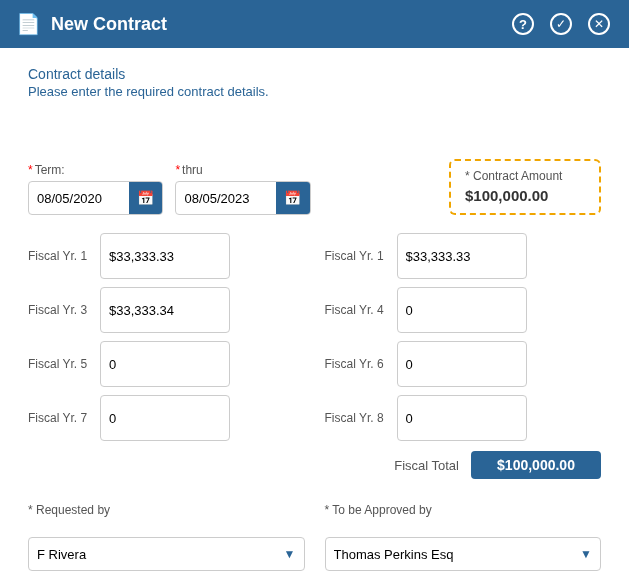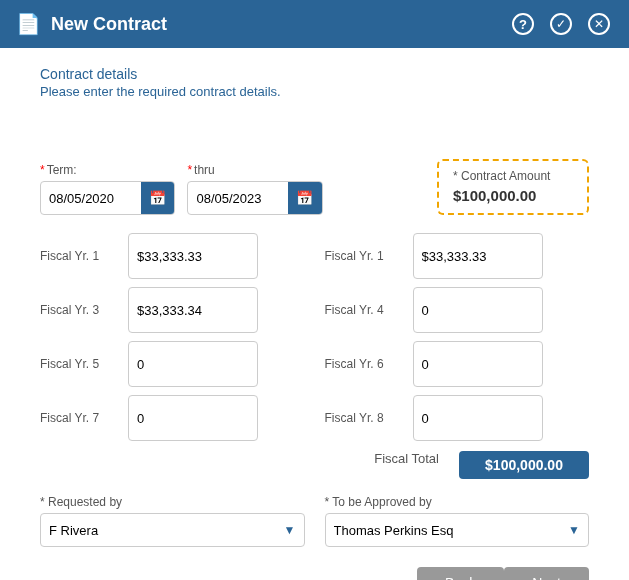--- a/index.html
+++ b/index.html
@@ -36,21 +36,21 @@
       display: flex;
       align-items: center;
       justify-content: center;
       width: 28px;
       height: 28px;
       border-radius: 50%;
     }
 
     .content {
       background: white;
-      padding: 18px 40px;
+      padding: 18px 28px;
       height: calc(580px - 48px);
       display: flex;
       flex-direction: column;
     }
 
     .section-title {
       color: #2a6496;
       font-size: 14px;
       margin-bottom: 2px;
     }
@@ -132,42 +132,43 @@
 
     .fiscal-grid {
       display: grid;
       grid-template-columns: 1fr 1fr;
       gap: 8px 20px;
       margin-bottom: 10px;
     }
     .fiscal-row {
       display: flex;
       align-items: center;
-      gap: 20px;
+      gap: 4px;
     }
     .fiscal-label {
       font-size: 12px;
       color: #555;
       min-width: 68px;
     }
     .fiscal-input {
       border: 1px solid #ccc;
       border-radius: 4px;
       padding: 4px 8px;
       font-size: 13px;
       width: 130px;
       height: 46px;
       outline: none;
     }
 
     .fiscal-total-row {
       display: flex;
       justify-content: flex-end;
-      gap: 20px;
-      margin-bottom: 16px;
+      align-items: center;
+      gap: 12px;
+      margin-bottom: 24px;
     }
     .fiscal-total-label {
       font-size: 13px;
       color: #555;
     }
     .fiscal-total-value {
       background: #2a6496;
       color: white;
       font-weight: bold;
       font-size: 14px;
@@ -178,21 +179,21 @@
     }
 
     .approvers-row {
       display: flex;
       gap: 20px;
       margin-bottom: 20px;
     }
     .approver-group {
       display: flex;
       flex-direction: column;
-      gap: 4px;
+      gap: 20px;
       flex: 1;
     }
     .approver-label {
       font-size: 12px;
       color: #555;
     }
     .select-wrapper {
       position: relative;
       display: flex;
       align-items: center;

